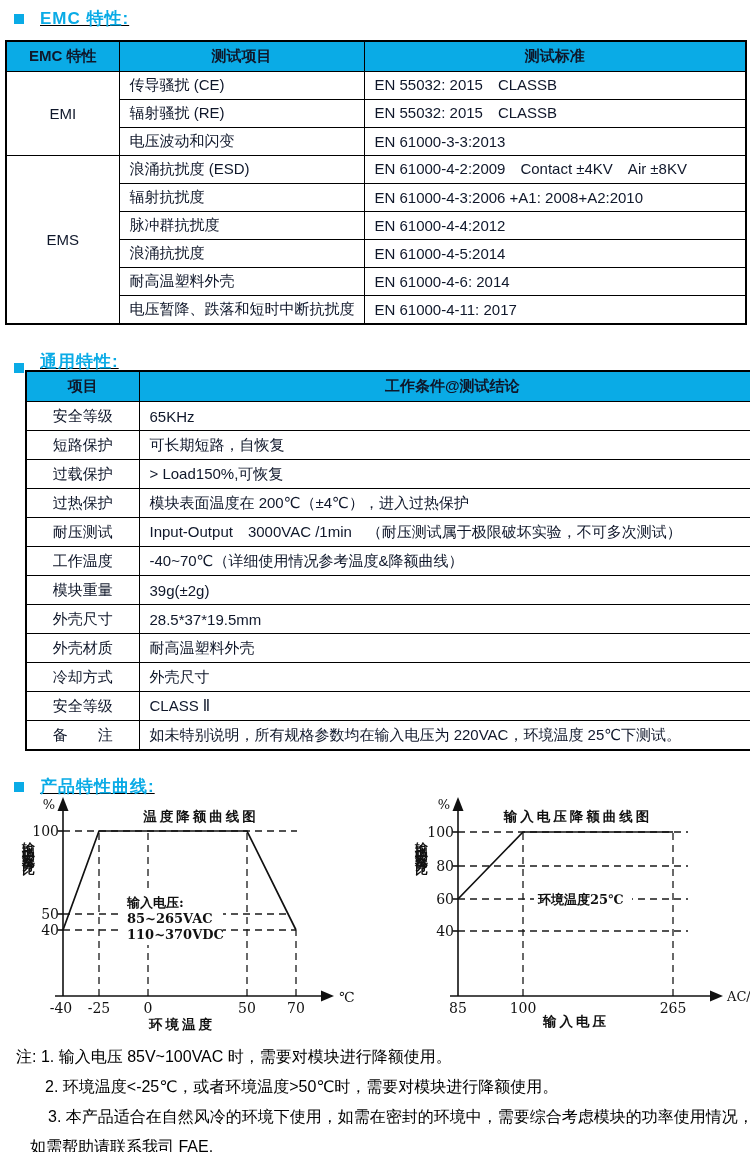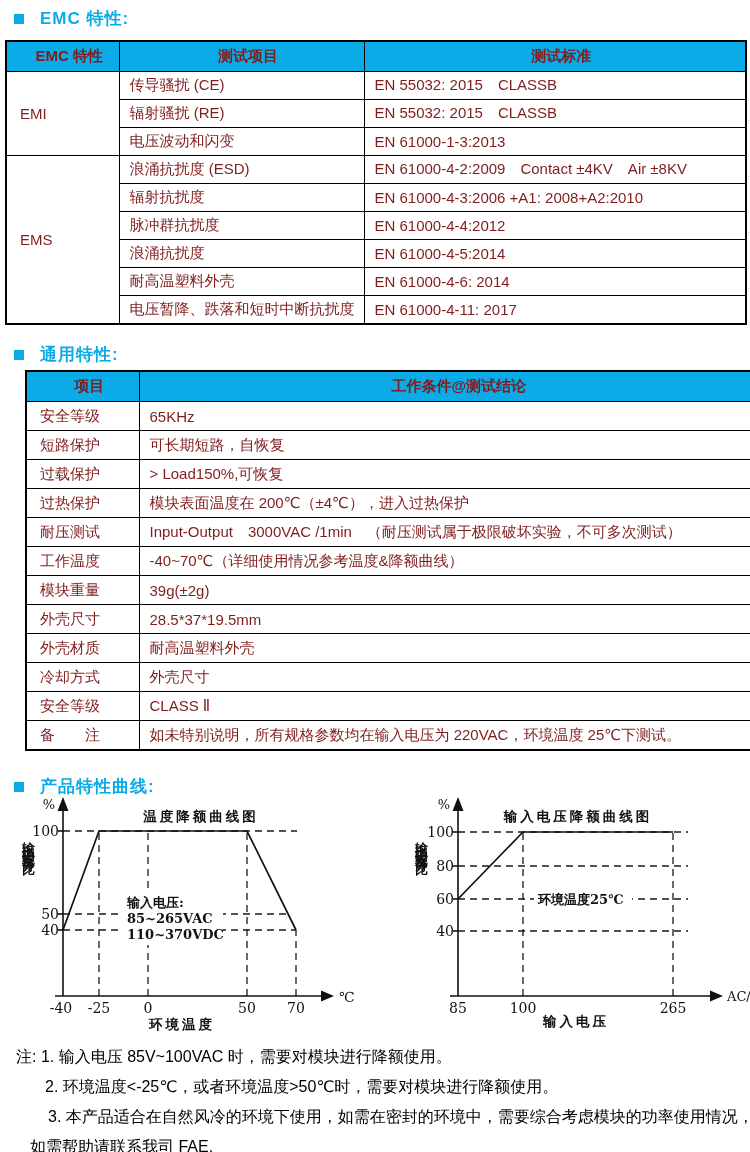--- a/index.html
+++ b/index.html
@@ -1,31 +1,31 @@
 <!DOCTYPE html>
 <html><head>
 <meta charset="utf-8">
 <style>
   :root{ --accent:#0aabe6; --ink:#000; }
   html,body{margin:0;padding:0;background:#fff;}
   #page{position:relative;width:750px;height:1152px;background:#fff;overflow:hidden;
         font-family:"Liberation Sans","DejaVu Sans",sans-serif;color:var(--ink);}
   
-  .sec-head{position:absolute;left:14px;display:flex;align-items:center;gap:16px;}
+  .sec-head{position:absolute;left:14px;display:flex;align-items:center;gap:16px;text-decoration:underline;}
   .bullet{width:10px;height:10px;background:var(--accent);display:inline-block;}
   .sec-title{color:var(--accent);font-size:17px;font-weight:700;letter-spacing:1px;}
   
   table{position:absolute;left:5px;width:740px;border-collapse:collapse;table-layout:fixed;
         border:2px solid #000;background:#fff;}
-  th,td{border:1px solid #000;font-size:15px;color:#7f1d1d;padding:0 0 0 13px;overflow:hidden;white-space:nowrap;}
+  th,td{border:1px solid #000;font-size:15px;color:#0f172a;padding:0 0 0 0;overflow:hidden;white-space:nowrap;}
   th{background:var(--accent);font-weight:700;height:29px;text-align:center;}
   td{height:27px;vertical-align:middle;}
   #general-table td{height:28px;}
   td.cell-left{text-align:left;padding-left:10px;}
-  td.cell-center{}
+  td.cell-center{text-align:center;}
   
   .chart{position:absolute;top:793px;height:250px;}
   .vlabel{position:absolute;top:38px;writing-mode:vertical-lr;text-orientation:upright;
           font-family:"DejaVu Serif","Liberation Serif",serif;font-size:13px;font-weight:700;
           letter-spacing:3.5px;color:#111;}
   svg{position:absolute;left:0;top:0;}
   .dash line{stroke:#1a1a1a;stroke-width:1.3;stroke-dasharray:7 5;}
   .axis line{stroke:#111;stroke-width:1.6;}
   .axis polygon{fill:#111;}
   .curve{fill:none;stroke:#111;stroke-width:1.7;}
@@ -66,21 +66,21 @@
         <td class="cell-center" rowspan="3">EMI</td>
         <td class="cell-left">传导骚扰 (CE)</td>
         <td class="cell-left">EN 55032: 2015　CLASSB</td>
       </tr>
       <tr>
         <td class="cell-left">辐射骚扰 (RE)</td>
         <td class="cell-left">EN 55032: 2015　CLASSB</td>
       </tr>
       <tr>
         <td class="cell-left">电压波动和闪变</td>
-        <td class="cell-left">EN 61000-1-3:2013</td>
+        <td class="cell-left">EN 61000-3-3:2013</td>
       </tr>
       <tr>
         <td class="cell-center" rowspan="6">EMS</td>
         <td class="cell-left">浪涌抗扰度 (ESD)</td>
         <td class="cell-left">EN 61000-4-2:2009　Contact ±4KV　Air ±8KV</td>
       </tr>
       <tr>
         <td class="cell-left">辐射抗扰度</td>
         <td class="cell-left">EN 61000-4-3:2006 +A1: 2008+A2:2010</td>
       </tr>
@@ -96,21 +96,21 @@
         <td class="cell-left">耐高温塑料外壳</td>
         <td class="cell-left">EN 61000-4-6: 2014</td>
       </tr>
       <tr>
         <td class="cell-left">电压暂降、跌落和短时中断抗扰度</td>
         <td class="cell-left">EN 61000-4-11: 2017</td>
       </tr>
     </tbody>
   </table>
 
-  <div class="sec-head" style="top:343px;">
+  <div class="sec-head" style="top:350px;align-items:flex-end;">
     <span class="bullet"></span>
     <span class="sec-title">通用特性:</span>
   </div>
 
   <table id="general-table" style="top:370px;margin-left:20px;">
     <colgroup>
         <col style="width:113px">
         <col style="width:627px">
       </colgroup>
     <thead>

